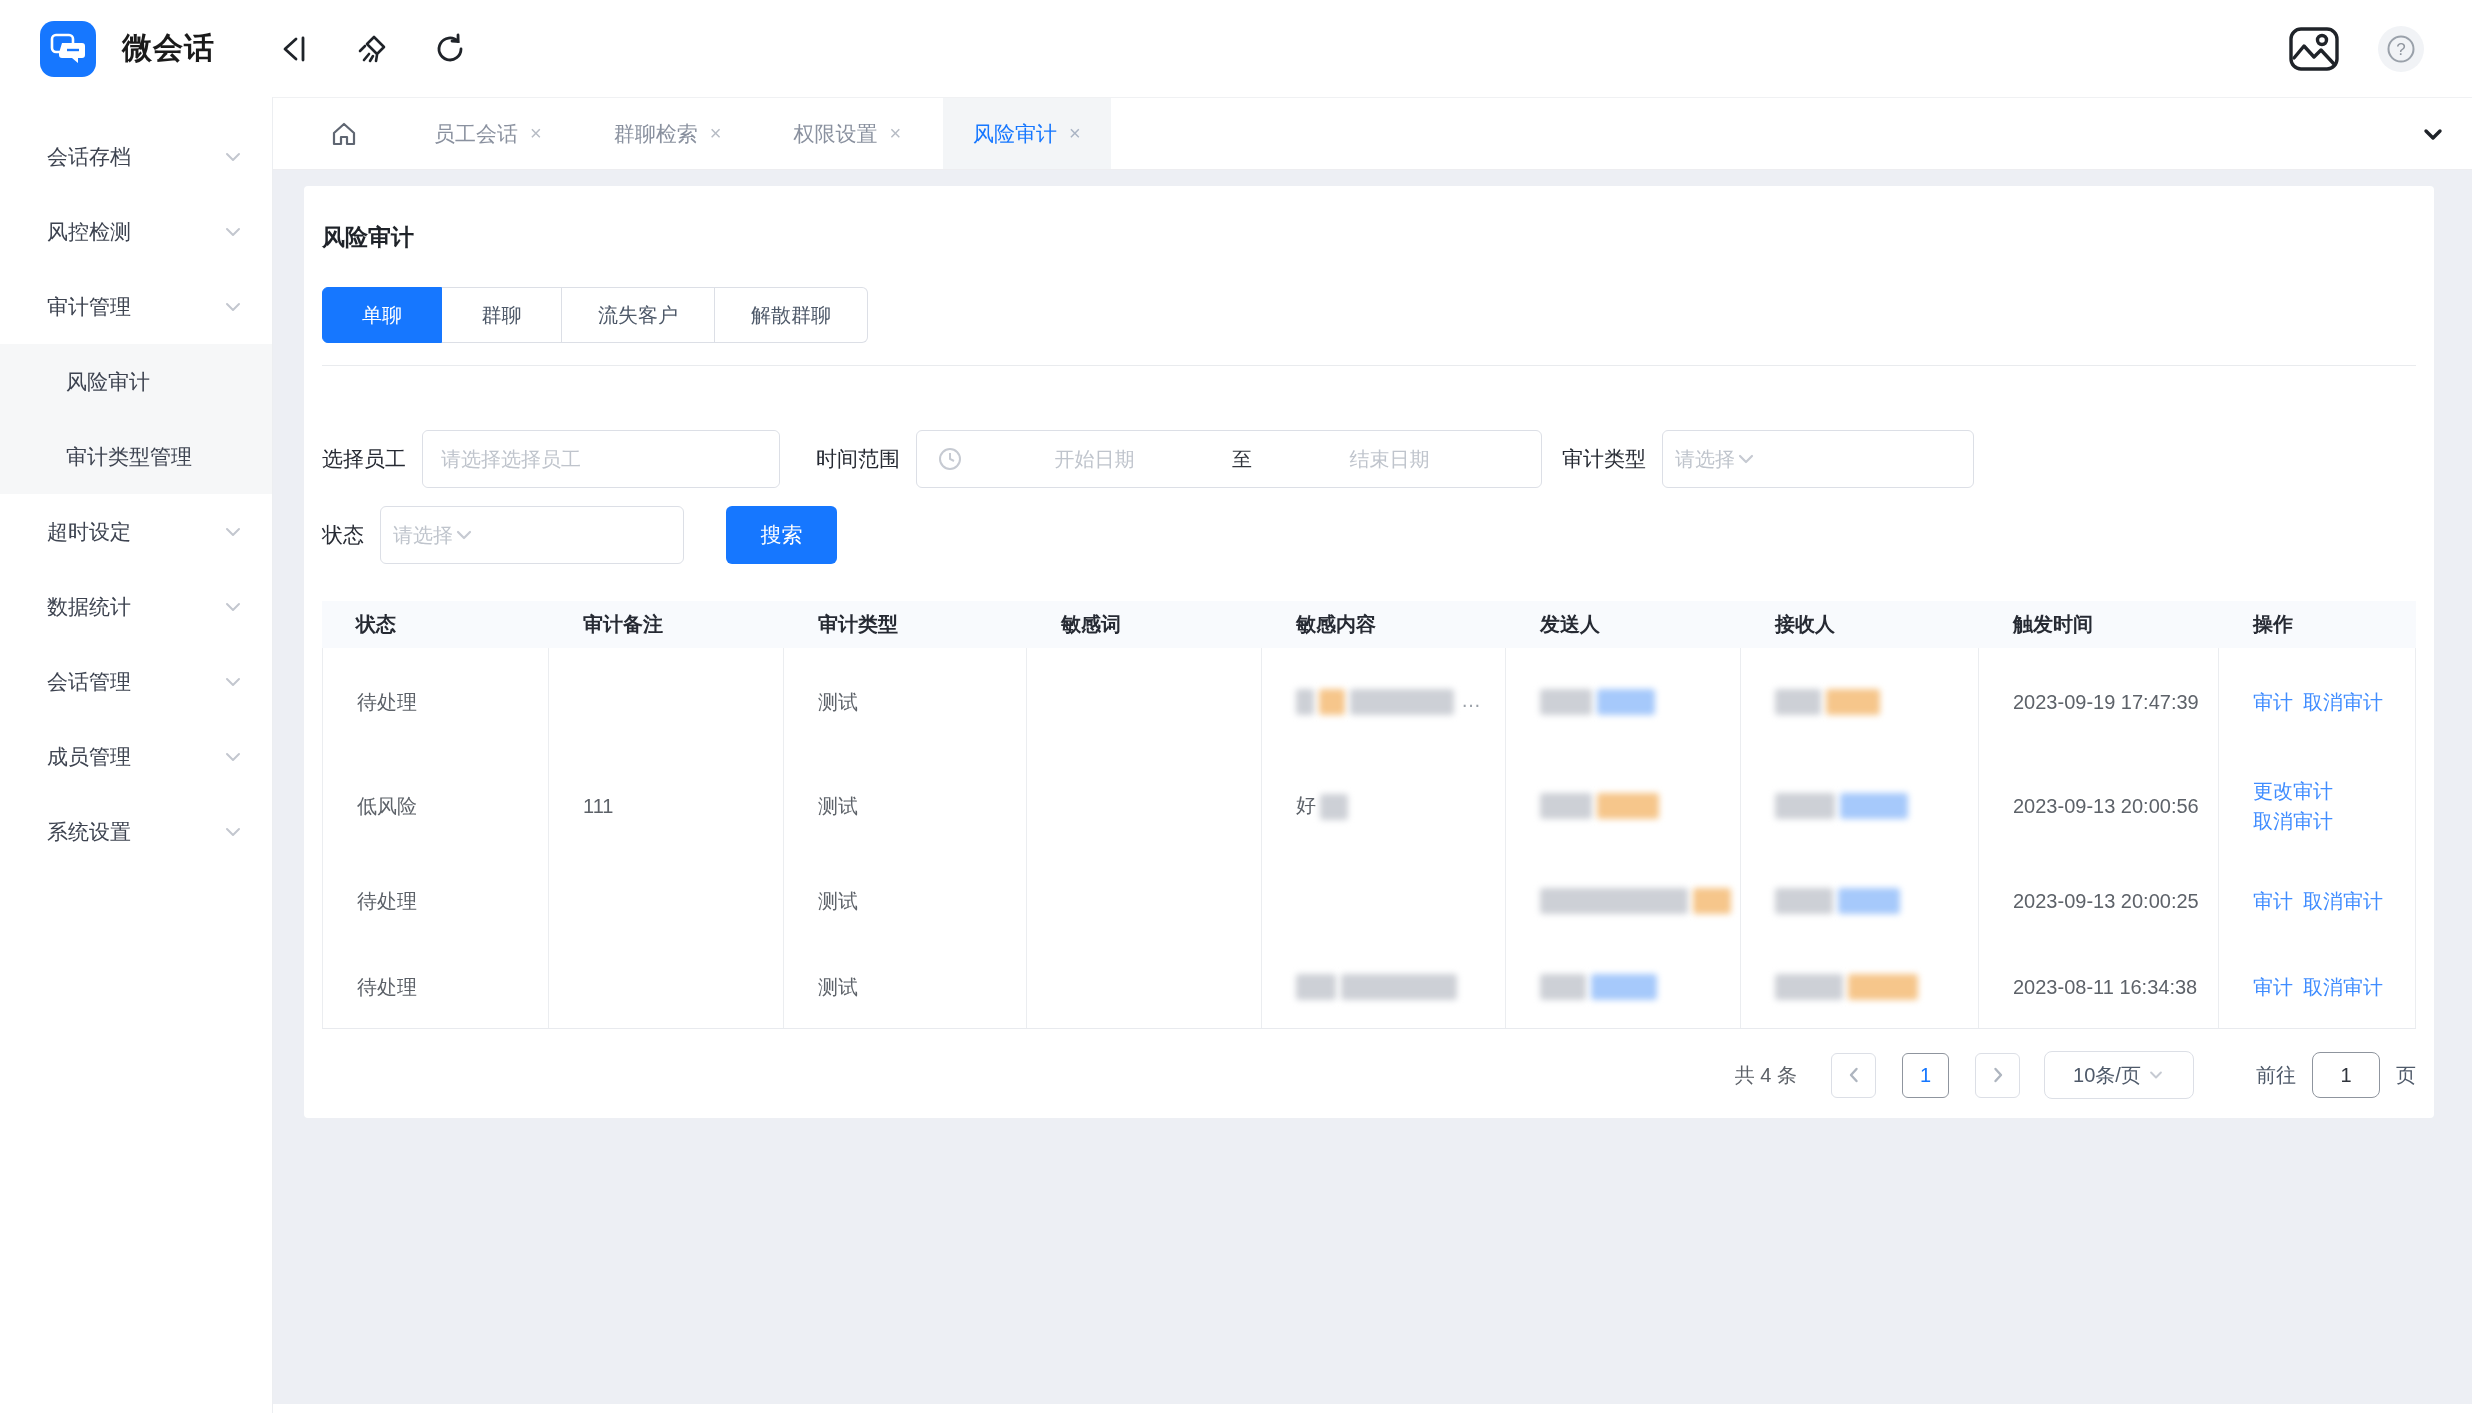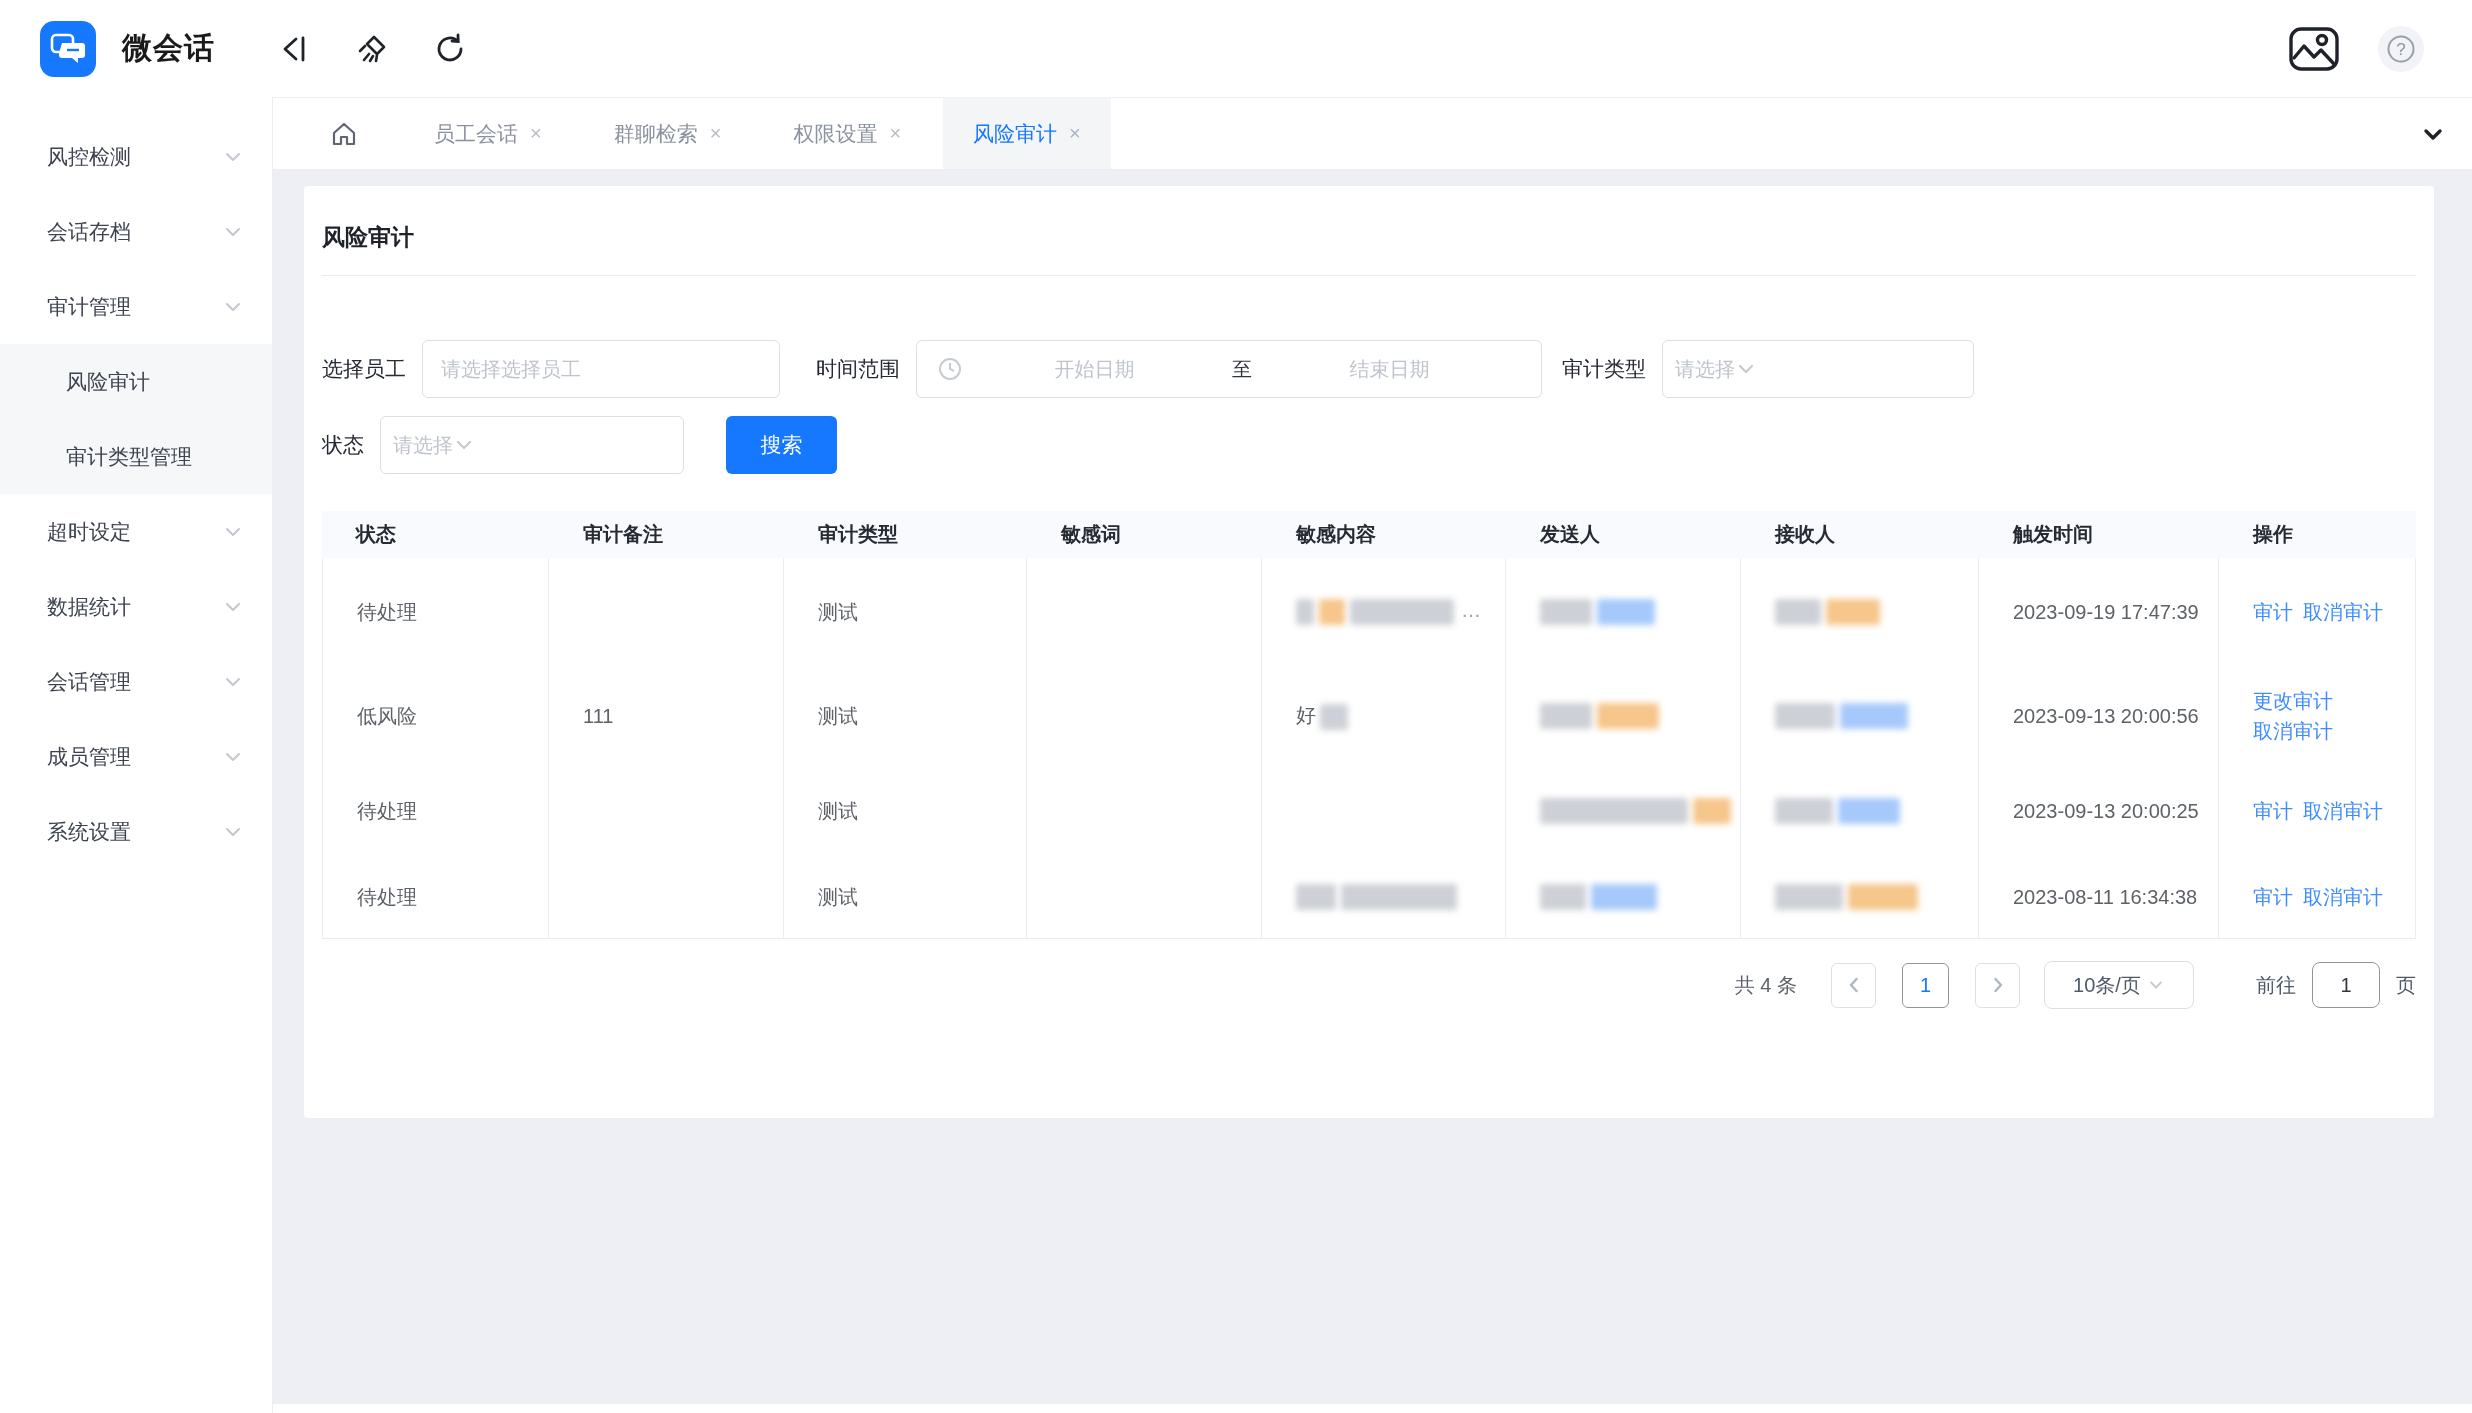--- a/index.html
+++ b/index.html
@@ -160,29 +160,29 @@
         <text x="15" y="21" text-anchor="middle" font-size="17" fill="#8f959e" font-family="Liberation Sans,sans-serif">?</text>
       </svg>
     </div>
   </div>
 </div>
 
 <div class="body-row">
 
   <div class="sidebar" id="sidebar-items">
       <div class="side-item">
+        <span class="lbl">会话存档</span>
+        <span style="display: flex;">
+          <svg width="22" height="22" viewBox="0 0 22 22" fill="none" stroke="#c3c7cf" stroke-width="2" stroke-linecap="round" stroke-linejoin="round">
+            <polyline points="5,8 11,14 17,8"></polyline>
+          </svg>
+        </span>
+      </div>
+      <div class="side-item">
         <span class="lbl">风控检测</span>
-        <span style="display: flex;">
-          <svg width="22" height="22" viewBox="0 0 22 22" fill="none" stroke="#c3c7cf" stroke-width="2" stroke-linecap="round" stroke-linejoin="round">
-            <polyline points="5,8 11,14 17,8"></polyline>
-          </svg>
-        </span>
-      </div>
-      <div class="side-item">
-        <span class="lbl">会话存档</span>
         <span style="display: flex;">
           <svg width="22" height="22" viewBox="0 0 22 22" fill="none" stroke="#c3c7cf" stroke-width="2" stroke-linecap="round" stroke-linejoin="round">
             <polyline points="5,8 11,14 17,8"></polyline>
           </svg>
         </span>
       </div>
       <div class="side-item">
         <span class="lbl">审计管理</span>
         <span style="display: flex;">
           <svg width="22" height="22" viewBox="0 0 22 22" fill="none" stroke="#c3c7cf" stroke-width="2" stroke-linecap="round" stroke-linejoin="round">
@@ -265,20 +265,26 @@
         <svg width="26" height="26" viewBox="0 0 26 26" fill="none" stroke="#1f2329" stroke-width="3.4" stroke-linecap="round" stroke-linejoin="round">
           <polyline points="6,10 13,17 20,10"></polyline>
         </svg>
       </div>
     </div>
 
     <div class="content">
       <div class="card">
         <div class="page-title">风险审计</div>
 
+        <div class="segments" id="segments">
+            <div class="seg active">单聊</div>
+            <div class="seg">群聊</div>
+            <div class="seg">流失客户</div>
+            <div class="seg">解散群聊</div>
+          </div>
 
         <div class="divider"></div>
 
         <div class="filters-row">
           <span class="f-label">选择员工</span>
           <div class="f-input employee-input">
             <input type="text" placeholder="请选择选择员工" style="">
           </div>
           <div class="gap32"></div>
           <span class="f-label">时间范围</span>

